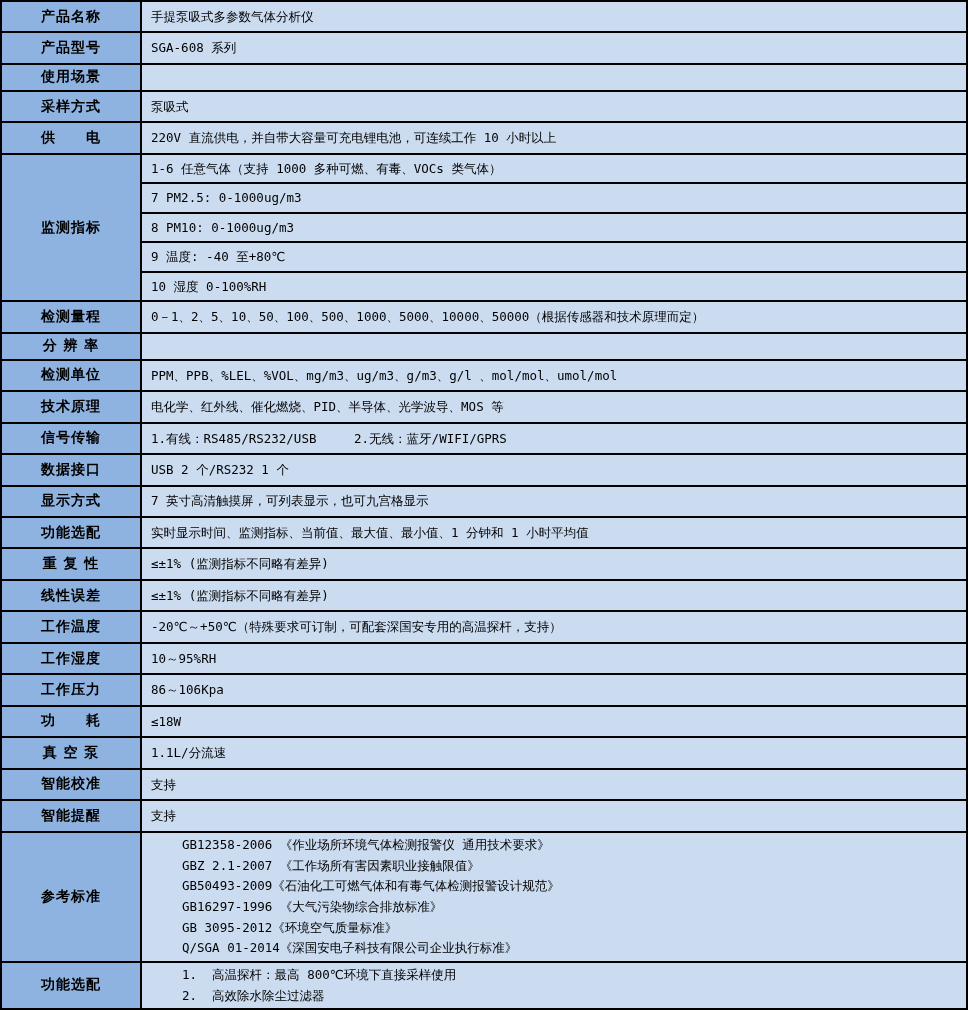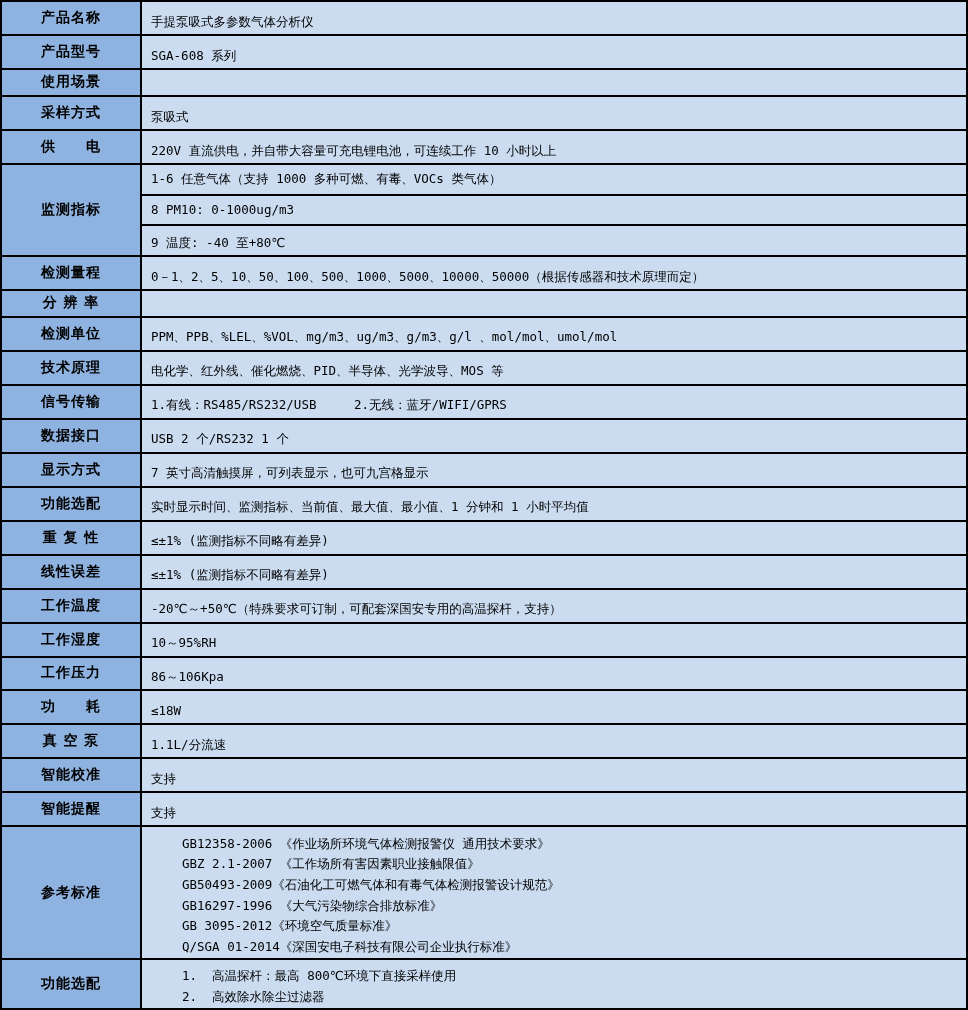--- a/index.html
+++ b/index.html
@@ -52,21 +52,20 @@
     flex: 1 0 auto;
     display: flex;
     flex-direction: column;
     justify-content: center;
     border-bottom: 2px solid var(--border-color, #000);
     background: var(--value-bg, #cbdcf1);
     padding: 1px 0;
   }
   .value-cell:last-child {
     border-bottom: none;
-    justify-content: flex-end;
   }
   .value-cell.single { min-height: 25px; }
   .value-line {
     padding: 0 9px;
     font-size: 12.5px;
     line-height: 1.25;
     white-space: pre-wrap;
     display: flex;
     align-items: center;
     font-family: "DejaVu Sans Mono", "DejaVu Sans", "Liberation Sans", monospace;
@@ -113,24 +112,30 @@
         </div>
       </div>
     </div>
     <div class="spec-row">
       <div class="row-label">监测指标</div>
       <div class="row-values">
         <div class="value-cell single">
           <div class="value-line">1-6 任意气体（支持 1000 多种可燃、有毒、VOCs 类气体）</div>
         </div>
         <div class="value-cell single">
+          <div class="value-line">7 PM2.5: 0-1000ug/m3</div>
+        </div>
+        <div class="value-cell single">
           <div class="value-line">8 PM10: 0-1000ug/m3</div>
         </div>
         <div class="value-cell single">
           <div class="value-line">9 温度: -40 至+80℃</div>
+        </div>
+        <div class="value-cell single">
+          <div class="value-line">10 湿度 0-100%RH</div>
         </div>
       </div>
     </div>
     <div class="spec-row">
       <div class="row-label">检测量程</div>
       <div class="row-values">
         <div class="value-cell single">
           <div class="value-line">0－1、2、5、10、50、100、500、1000、5000、10000、50000（根据传感器和技术原理而定）</div>
         </div>
       </div>

